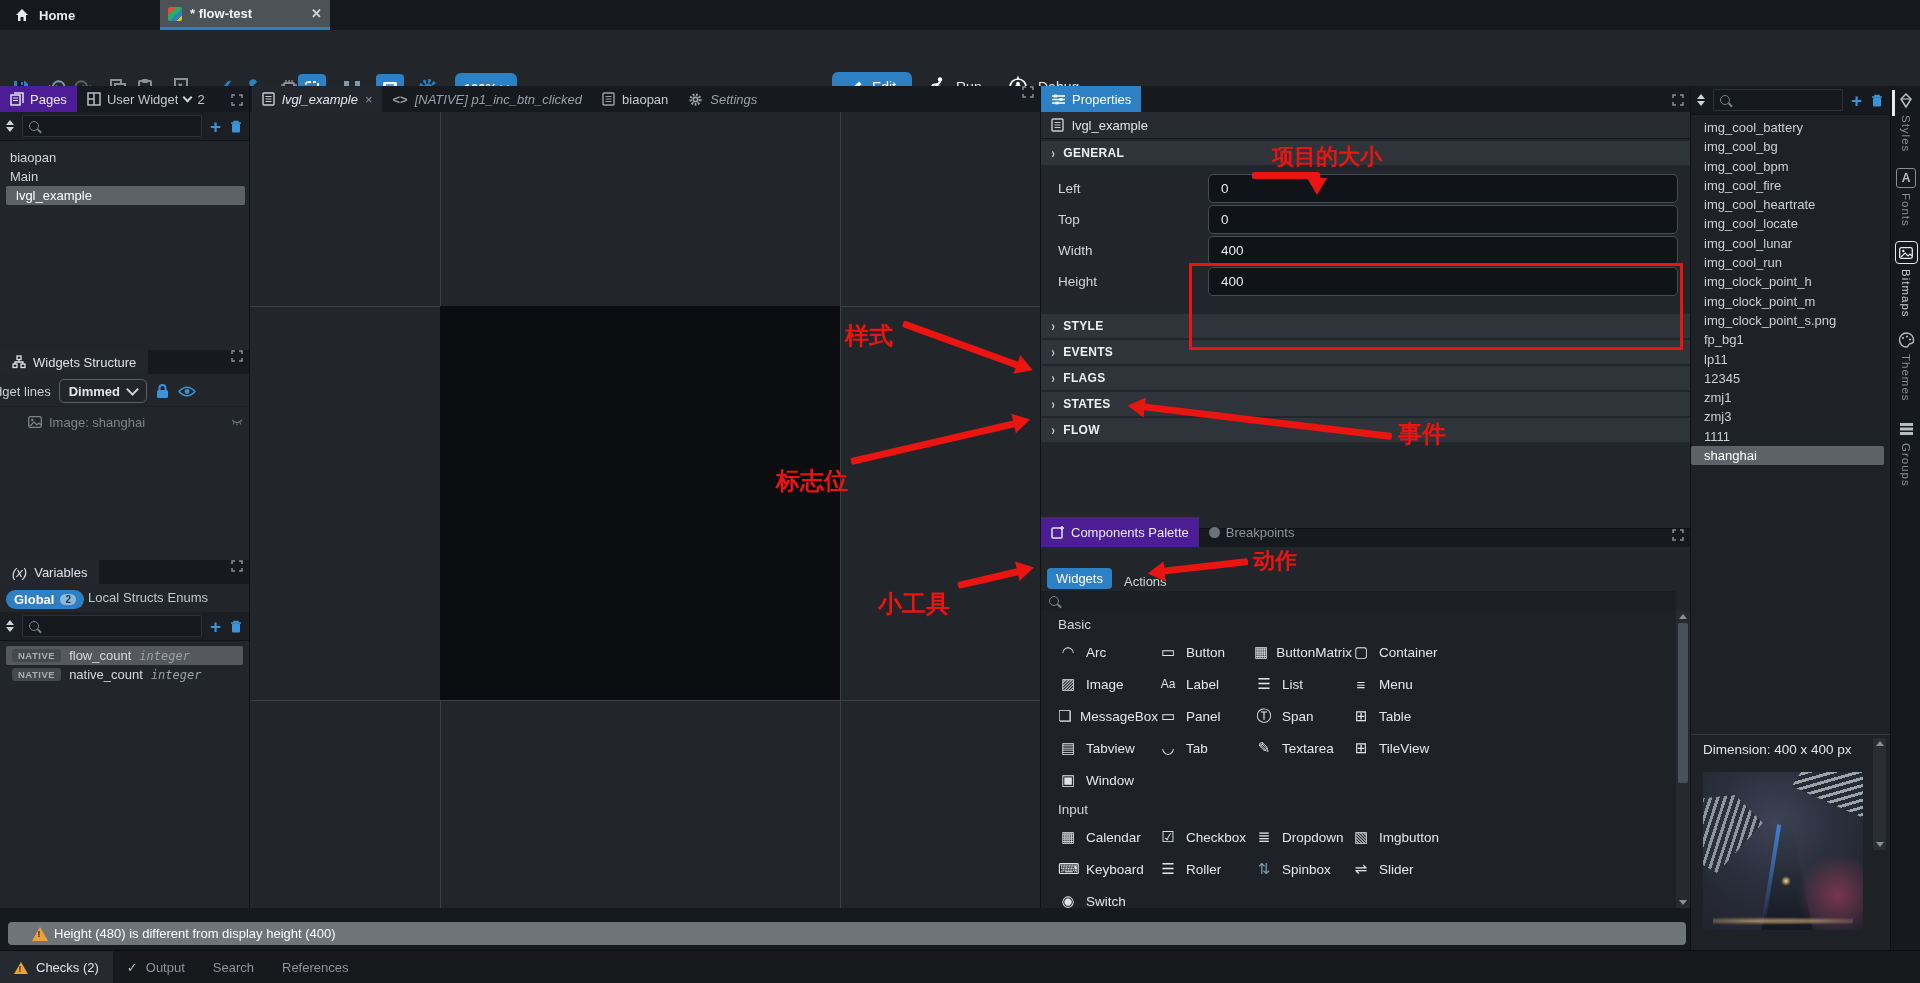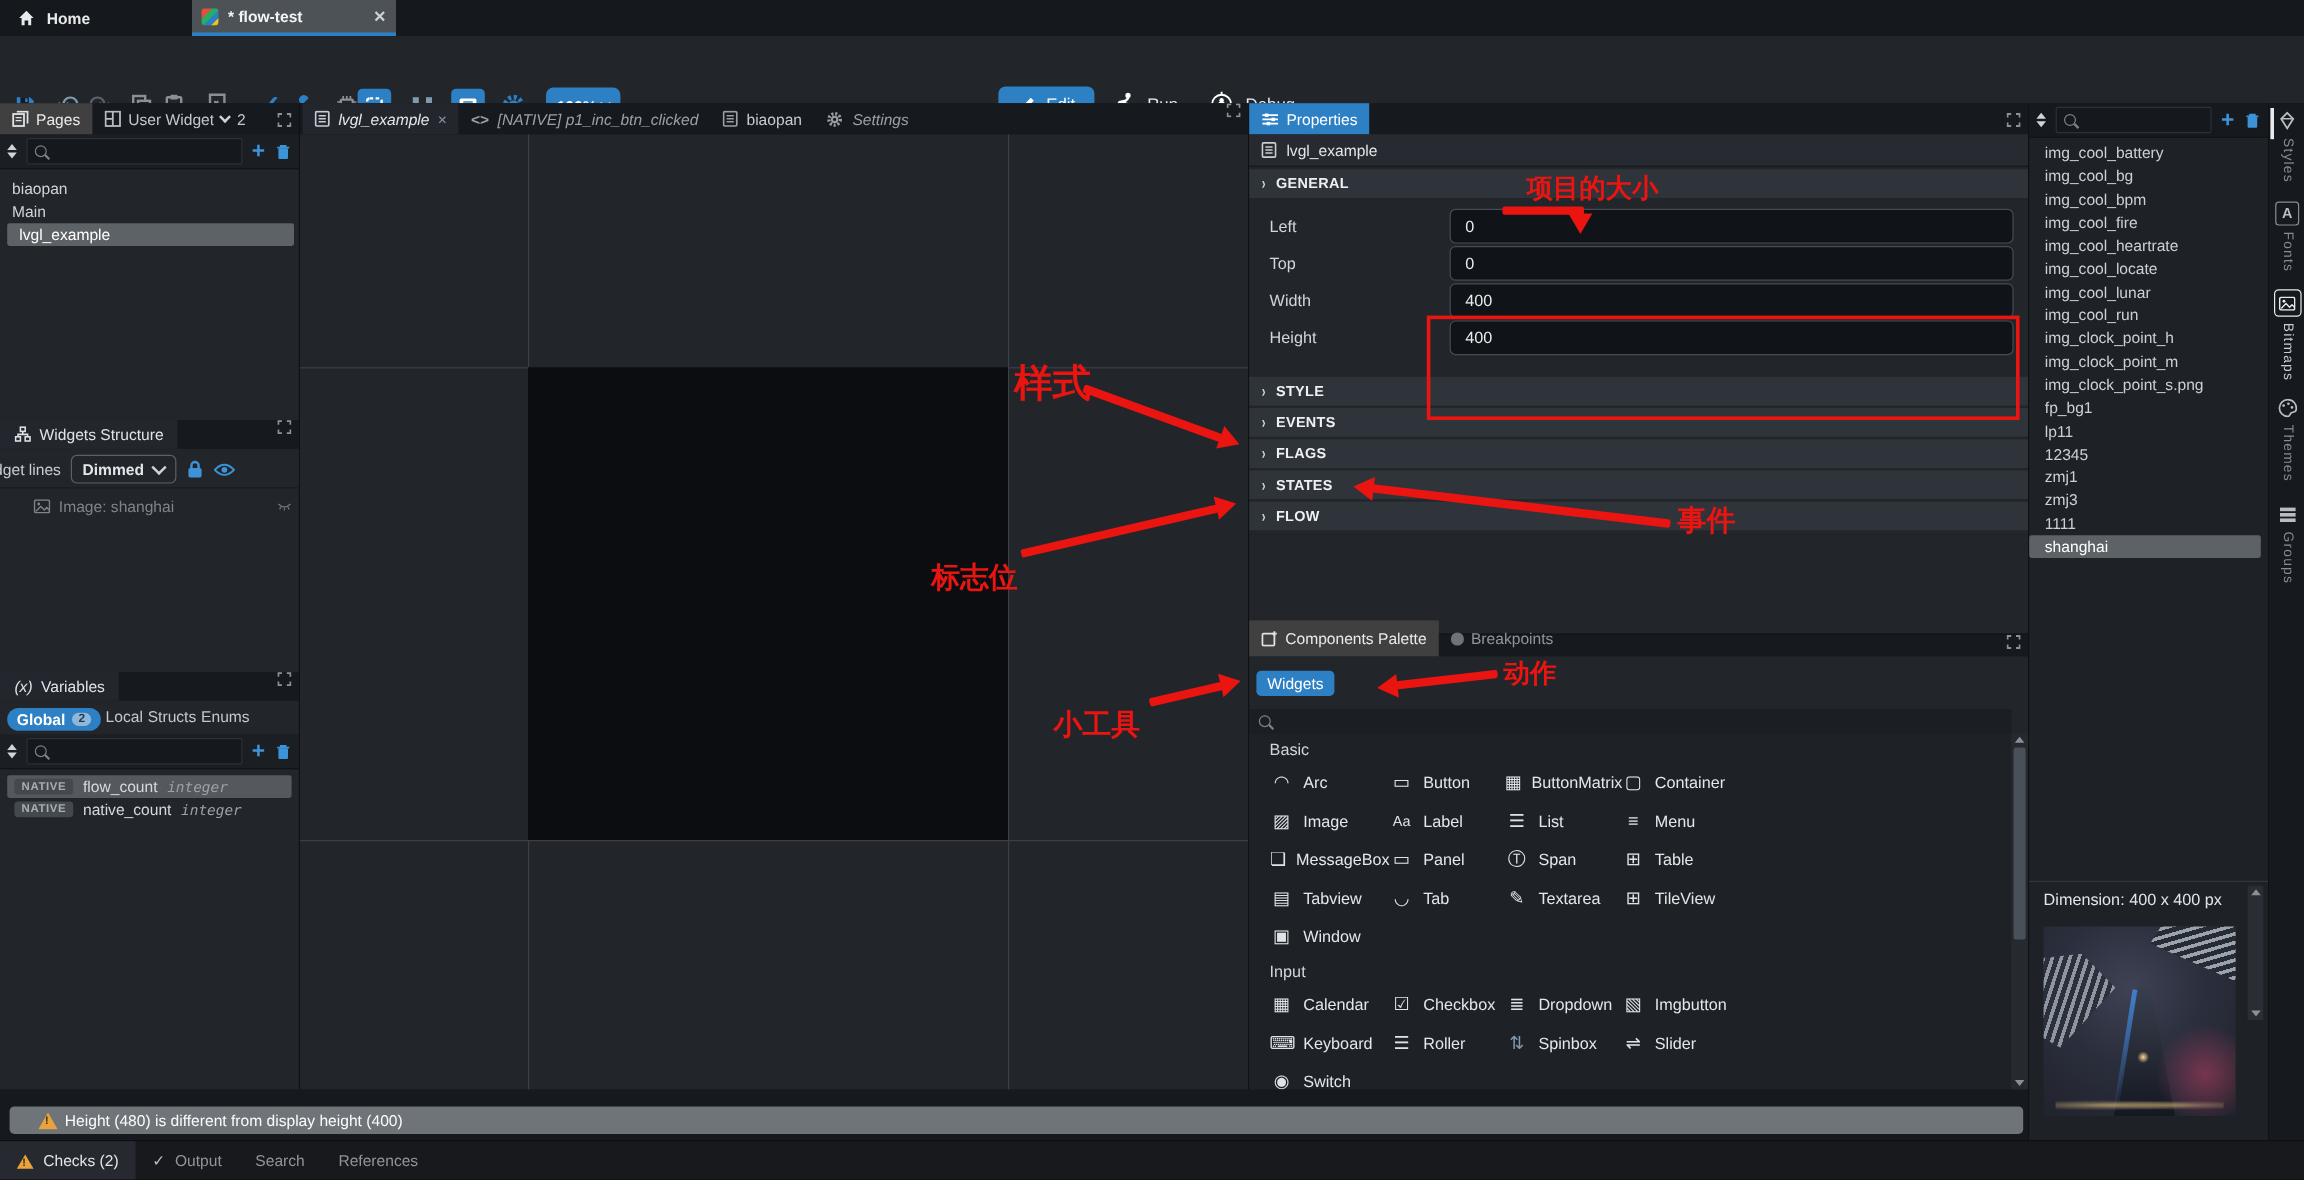--- a/index.html
+++ b/index.html
@@ -23,21 +23,21 @@
   .uglyph{font-size:20px;line-height:1;}
   .blue-bg{background:#2e80c4;border-radius:4px;}
   .zoom-btn{position:absolute;left:455px;top:43px;width:62px;height:30px;background:#2e80c4;border-radius:6px;
       display:flex;align-items:center;justify-content:center;gap:4px;color:#fff;font-weight:bold;font-size:13px;}
   .edit-btn{position:absolute;left:832px;top:42px;width:80px;height:30px;background:#2e80c4;border-radius:6px;
       display:flex;align-items:center;justify-content:center;gap:8px;color:#fff;font-size:14px;}
   .mode-item{position:absolute;top:42px;height:30px;display:flex;align-items:center;gap:8px;color:#e8eaec;font-size:14px;}
   
   .ptabbar{position:absolute;left:0;top:0;right:0;height:26px;background:#16191d;display:flex;align-items:flex-end;}
   .ptab{height:26px;display:flex;align-items:center;gap:6px;padding:0 10px;box-sizing:border-box;color:#c3c8cd;}
-  .ptab.on{background:#404040;color:#e8eaec;}
+  .ptab.on{background:#4c1d95;color:#e8eaec;}
   .ptab.blue{background:#2e80c4;color:#fff;}
   .exp{margin-left:auto;margin-right:6px;margin-bottom:6px;}
   .searchrow{display:flex;align-items:center;height:28px;background:#1b1f24;border-bottom:1px solid #111316;padding:0 6px;gap:8px;}
   .sbox{flex:1;height:20px;background:#15181c;border:1px solid #2c3137;border-radius:2px;display:flex;align-items:center;padding:0 6px;}
   .mag{width:8px;height:8px;border:1.5px solid #7b828a;border-radius:50%;position:relative;}
   .mag::after{content:"";position:absolute;left:7px;top:8px;width:5px;height:1.5px;background:#7b828a;transform:rotate(45deg);}
   .plus{color:#3d93d8;font-size:19px;font-weight:bold;line-height:1;}
   .sort{display:flex;flex-direction:column;gap:2px;}
   .sort i{width:0;height:0;border-left:4px solid transparent;border-right:4px solid transparent;}
   .sort i.u{border-bottom:5px solid #cfd4d8;}
@@ -76,21 +76,21 @@
   .sect{height:24px;background:#2f343a;display:flex;align-items:center;gap:8px;padding-left:10px;
         font-weight:bold;font-size:12px;color:#eef1f3;letter-spacing:.3px;margin-bottom:2px;}
   .sect .c{color:#cfd4d8;font-weight:bold;transform:scale(.8,1.2);}
   .frow{display:flex;align-items:center;margin:0 12px 2px 0;height:29px;}
   .flab{width:150px;padding-left:17px;color:#d2d6da;font-size:13.5px;}
   .fld{flex:1;height:27px;background:#101419;border:1px solid #454c55;border-radius:5px;
        display:flex;align-items:center;padding-left:12px;color:#e8eaec;font-size:13.5px;}
   
   #palette{left:1040px;top:528px;width:650px;height:380px;background:#22262b;border-left:1px solid #0f1114;border-top:1px solid #0f1114;box-sizing:border-box;}
   #palette .ptabbar{height:18px;}
-  .wa-row{position:absolute;left:0;top:30px;right:0;height:30px;display:flex;align-items:flex-start;gap:12px;padding-left:6px;flex-direction:column;}
+  .wa-row{position:absolute;left:0;top:30px;right:0;height:30px;display:flex;align-items:flex-end;gap:12px;padding-left:6px;}
   .wpill{background:#2e80c4;color:#fff;border-radius:4px;padding:3px 9px;font-size:13px;}
   .psearch{position:absolute;left:0;top:62px;right:14px;height:20px;background:#1b1f24;border-bottom:1px solid #111316;display:flex;align-items:center;padding-left:8px;}
   .pal-scroll{position:absolute;left:0;top:82px;right:14px;bottom:0;background:#1e2227;overflow:hidden;padding-left:17px;}
   .grp-name{color:#d2d6da;font-size:13.5px;margin:6px 0 4px 0;}
   .pal-grid{display:grid;grid-template-columns:100px 96px 97px 1fr;grid-auto-rows:32px;align-items:center;}
   .pitem{display:flex;align-items:center;gap:8px;color:#e4e7ea;font-size:13.5px;}
   .pitem .g{width:20px;text-align:center;font-size:15px;color:#dfe3e6;}
   .vsb{position:absolute;top:82px;right:0;width:14px;bottom:0;background:#262a30;}
   .vsb .th{position:absolute;left:2px;right:2px;background:#4a5058;border-radius:2px;}
   .arr{position:absolute;left:3px;width:0;height:0;border-left:4px solid transparent;border-right:4px solid transparent;}
@@ -758,21 +758,21 @@
       <span>Search</span>
     </div>
     <div class="stat">
       <span>References</span>
     </div>
   </div>
 
   <div id="redbox" class="abs"></div>
   <div class="ann" style="left:1272px;top:142px;font-size:22px;">项目的大小</div>
   <div class="ashaft" style="left:1313px;top:172px;width:7px;height:68px;transform:rotate(90deg);transform-origin:3.5px 3.5px;"></div>
-  <div class="ann" style="left:845px;top:298px;font-size:32px;">样式</div>
+  <div class="ann" style="left:845px;top:320px;font-size:24px;">样式</div>
   <div class="ashaft" style="left:903px;top:320px;width:122px;transform:rotate(20deg);"></div>
   <div class="ann" style="left:776px;top:465px;font-size:24px;">标志位</div>
   <div class="ashaft" style="left:851px;top:458px;width:168px;transform:rotate(-13deg);"></div>
   <div class="ann" style="left:1398px;top:418px;font-size:24px;">事件</div>
   <div class="ashaft" style="left:1392px;top:433px;width:250px;transform:rotate(186.8deg);"></div>
   <div class="ann" style="left:1253px;top:546px;font-size:22px;">动作</div>
   <div class="ashaft" style="left:1248px;top:558px;width:85px;transform:rotate(173.5deg);"></div>
   <div class="ann" style="left:878px;top:588px;font-size:24px;">小工具</div>
   <div class="ashaft" style="left:958px;top:582px;width:62px;transform:rotate(-13deg);"></div>
 

